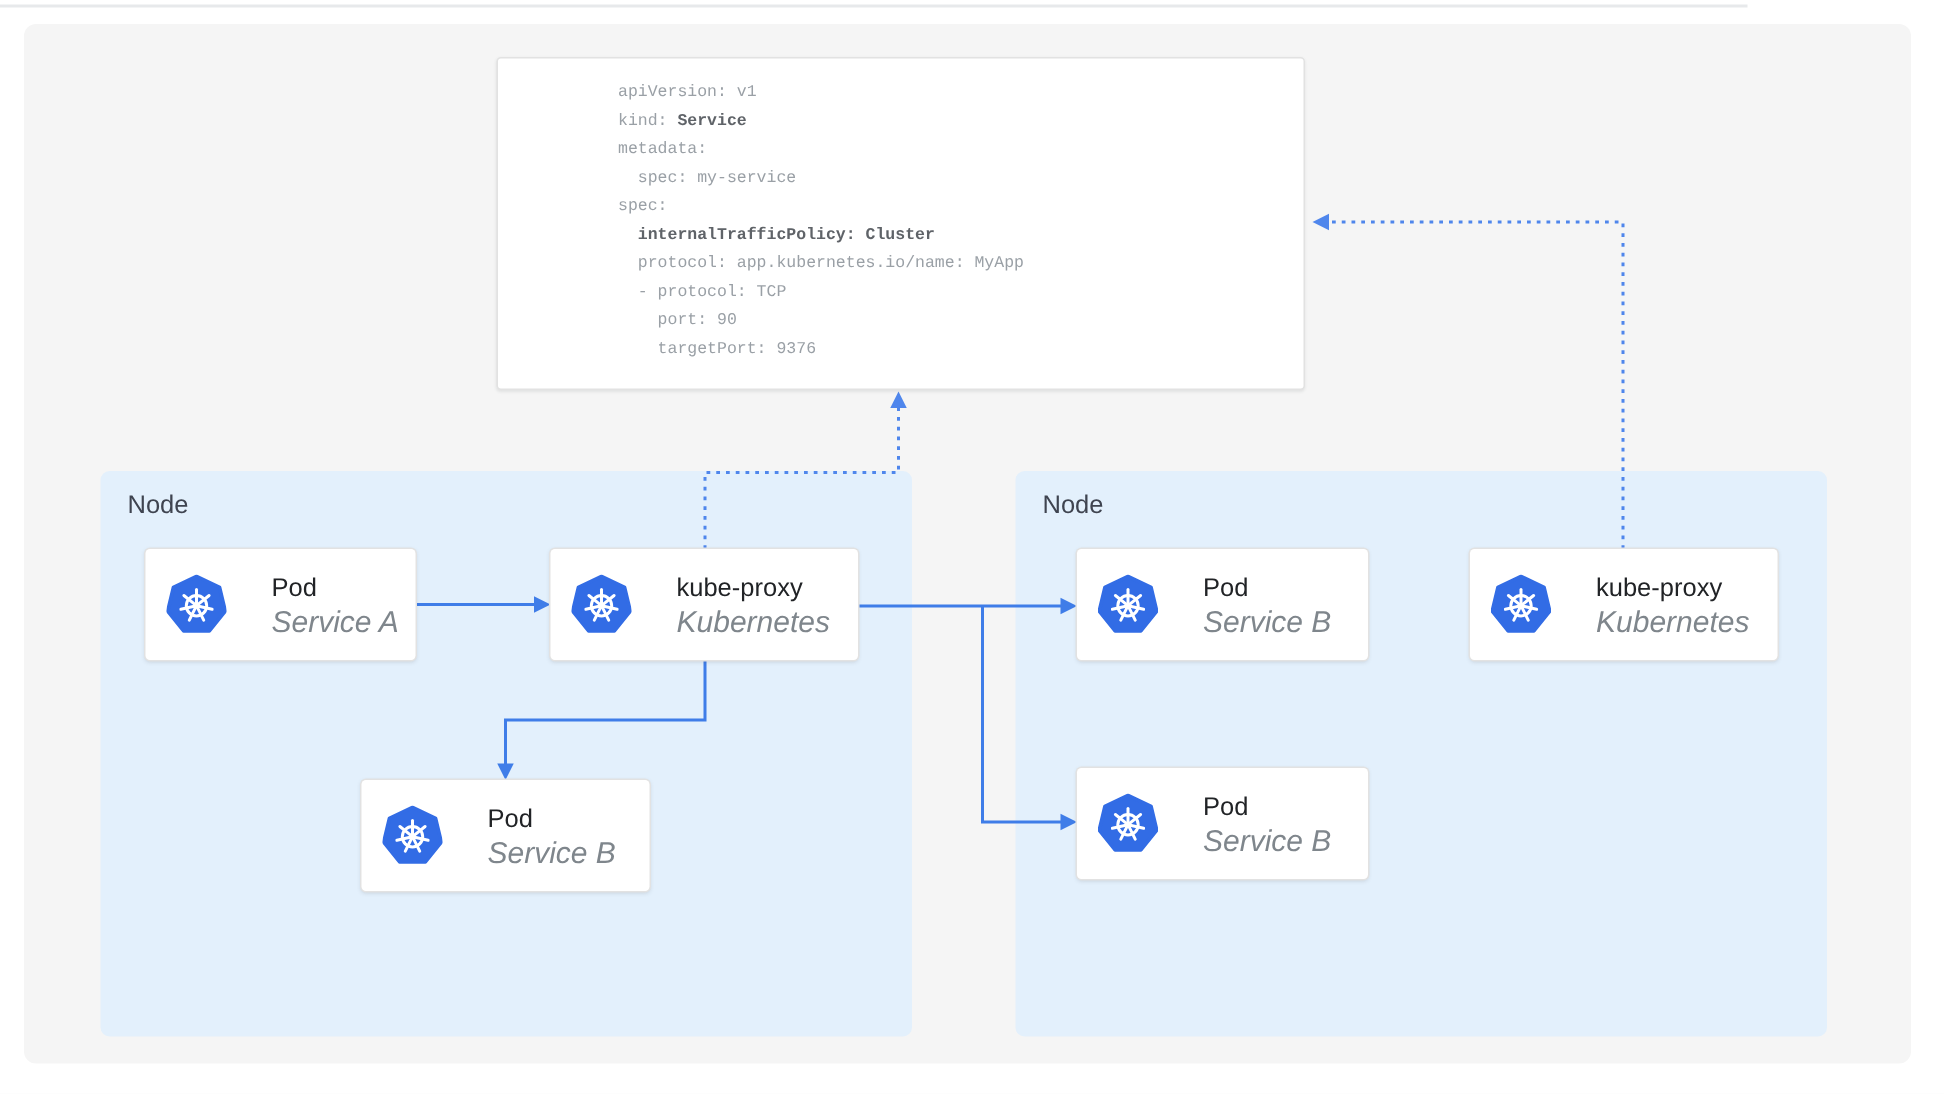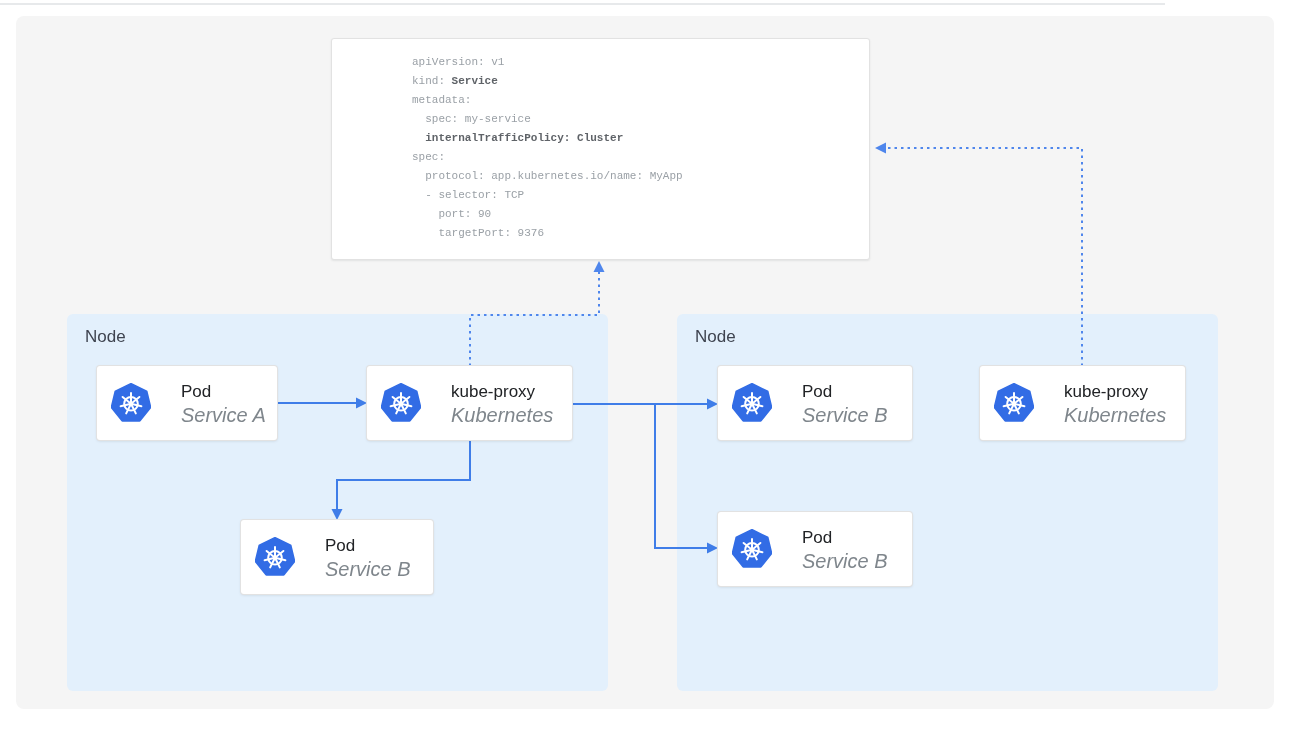--- a/index.html
+++ b/index.html
@@ -93,24 +93,24 @@
     <path class="wire-dotted" d="M1082,366 V148 H886"></path>
     <polygon class="head-dotted" points="875,148 886,142.5 886,153.5"></polygon>
   </svg>
 
   <div class="yaml">
     <div id="yaml-code">
         <div class="code-line"><span>apiVersion: v1</span></div>
         <div class="code-line"><span>kind: </span><span class="b">Service</span></div>
         <div class="code-line"><span>metadata:</span></div>
         <div class="code-line"><span>  spec: my-service</span></div>
+        <div class="code-line"><span>spec:</span></div>
         <div class="code-line"><span>  </span><span class="b">internalTrafficPolicy: Cluster</span></div>
-        <div class="code-line"><span>spec:</span></div>
         <div class="code-line"><span>  protocol: app.kubernetes.io/name: MyApp</span></div>
-        <div class="code-line"><span>  - selector: TCP</span></div>
+        <div class="code-line"><span>  - protocol: TCP</span></div>
         <div class="code-line"><span>    port: 90</span></div>
         <div class="code-line"><span>    targetPort: 9376</span></div>
       </div>
   </div>
 
   <div class="card" style="left:97px;top:366px;width:180px;">
     <svg class="k8s-icon" viewBox="0 0 100 100">
         <use href="#k8s-logo"></use>
       </svg>
     <div class="card-text">

